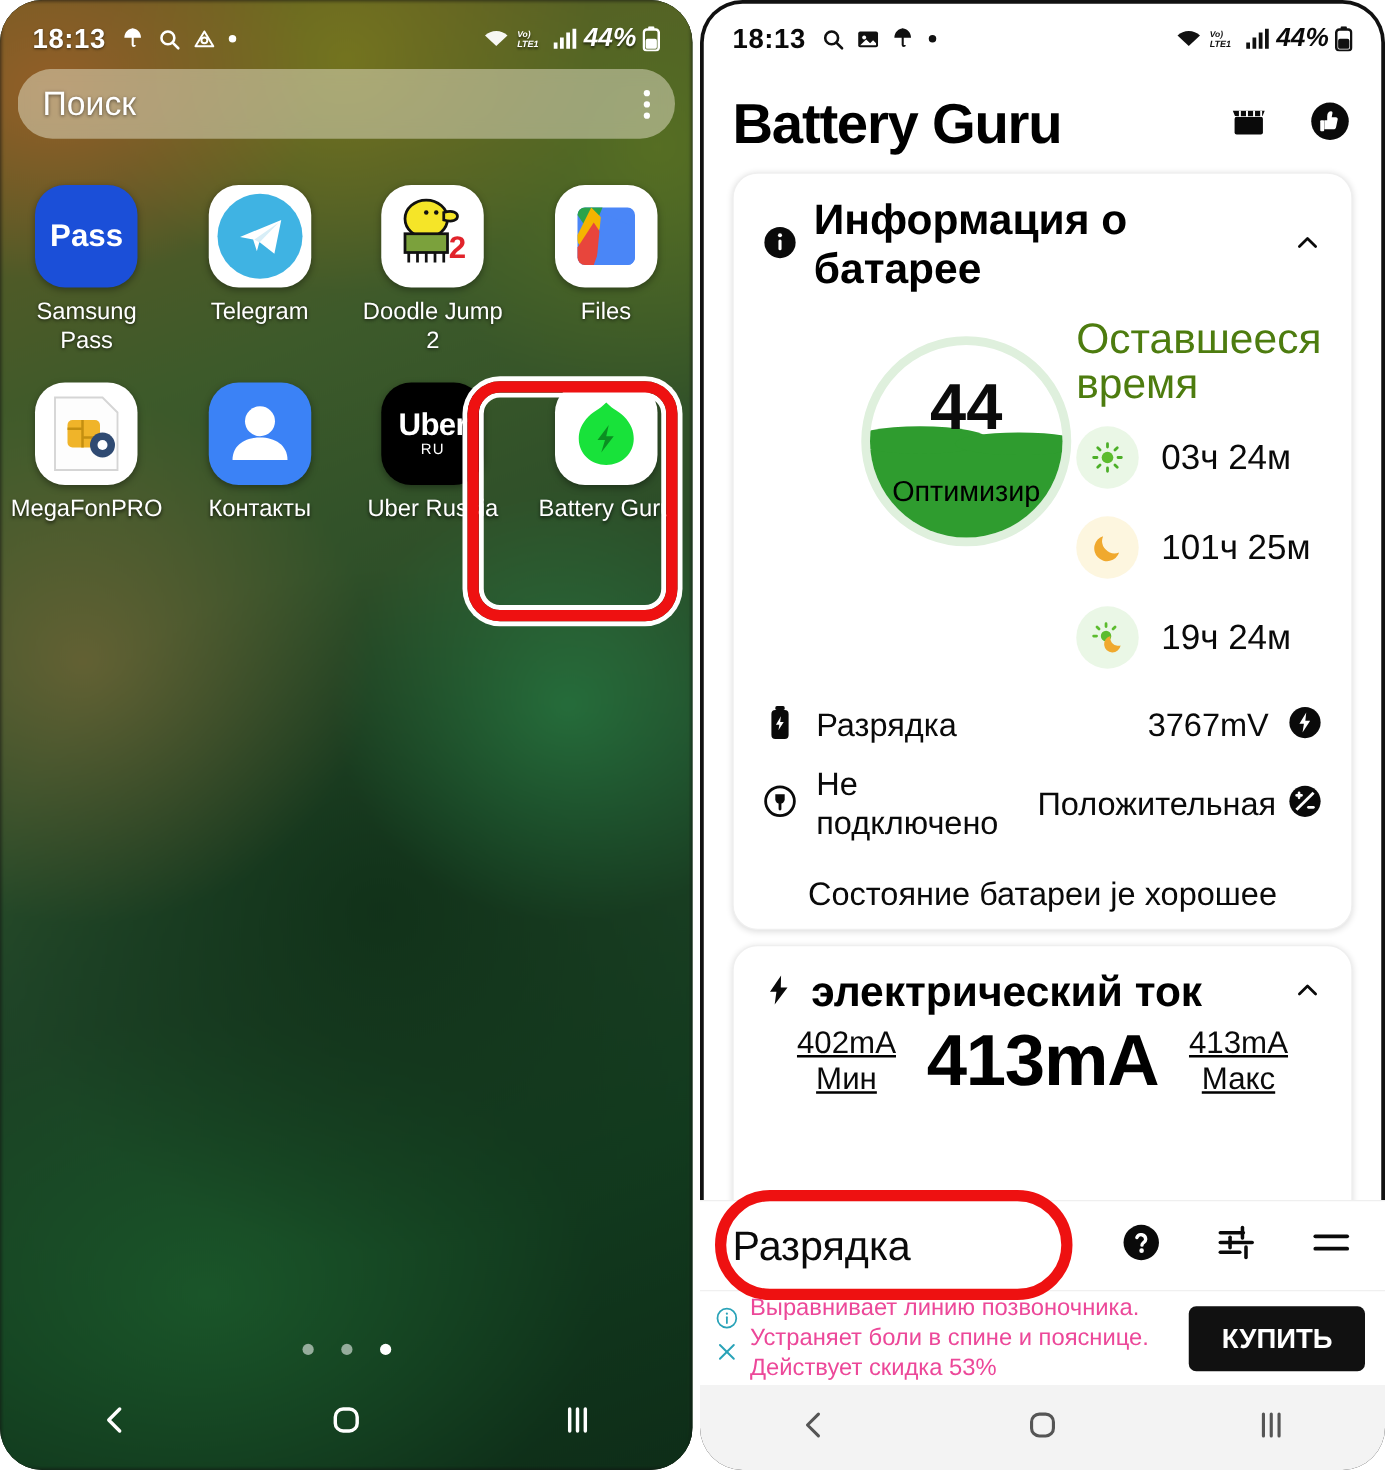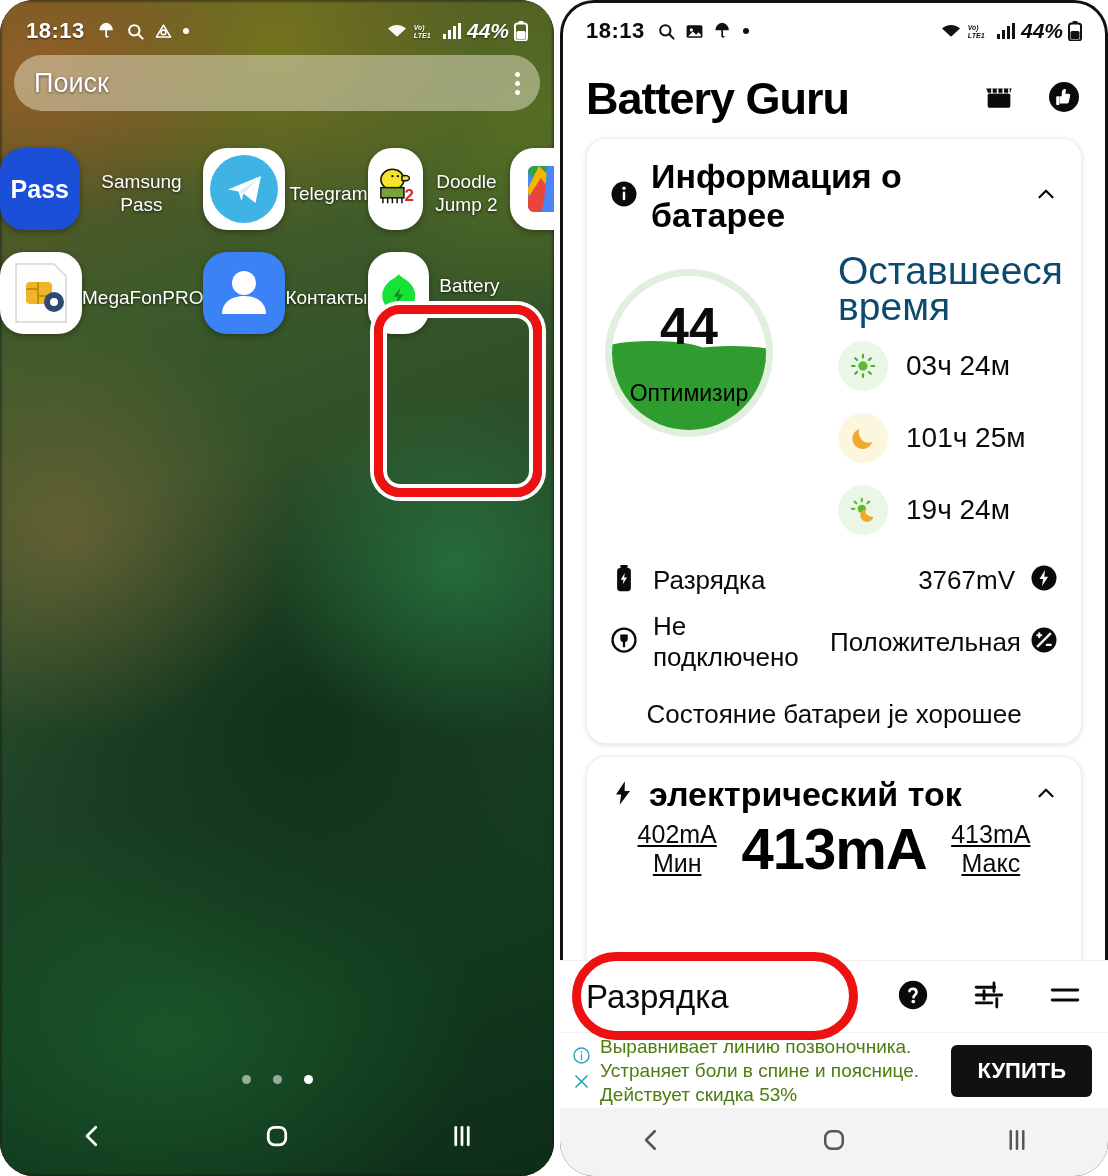--- a/index.html
+++ b/index.html
@@ -70,21 +70,21 @@
     margin-left: auto; display: flex; flex-direction: column; gap: 4px;
   }
   .searchbar .dots3 i { width: 5px; height: 5px; border-radius: 50%; background: #fff; display: block; }
 
   .appgrid {
     position: absolute; top: 140px; left: 0; right: 0;
     display: grid;
     grid-template-columns: repeat(4, 1fr);
     row-gap: 14px;
   }
-  .app { display: flex; flex-direction: row; align-items: center; padding-top: 8px; justify-content: space-between; }
+  .app { display: flex; flex-direction: column; align-items: center; padding-top: 8px; }
   .app-ico {
     width: 82px; height: 82px;
     border-radius: 24px;
     display: flex; align-items: center; justify-content: center;
     overflow: hidden;
     box-shadow: 0 2px 6px rgba(0,0,0,.35);
   }
   .app-label {
     margin-top: 8px;
     font-size: 19px; line-height: 23px;
@@ -157,21 +157,21 @@
   #card-battery { top: 138px; height: 606px; }
   #card-current { top: 756px; height: 248px; }
   .card-head {
     display: flex; align-items: center;
     padding: 18px 22px 4px 22px;
   }
   .card-head .ttl { font-size: 34px; font-weight: 700; color: #000; margin-left: 12px; }
   .card-head .chev { margin-left: auto; }
 
   .battery-body { display: flex; padding: 8px 18px 0 18px; }
-  .gauge-wrap { width: 252px; display: flex; align-items: flex-start; justify-content: flex-start; padding-top: 22px;}
+  .gauge-wrap { width: 252px; display: flex; align-items: flex-start; justify-content: flex-end; padding-top: 22px;}
   .gauge {
     position: relative;
     width: 168px; height: 168px;
     border-radius: 50%;
     border: 7px solid #dff0dd;
     overflow: hidden;
     background: #fff;
   }
   .gauge .fill {
     position: absolute; left: -10%; right: -10%; bottom: -6px;
@@ -193,21 +193,21 @@
     font-size: 52px; font-weight: 700; color:#0b0b0b;
     z-index: 2;
   }
   .gauge .state {
     position: absolute; top: 104px; left: 0; right: 0;
     text-align: center;
     font-size: 23px; color:#000;
     z-index: 2;
   }
   .remain { flex: 1; padding-left: 4px; padding-top: 6px; }
-  .remain-title { font-size: 39px; color:#0c4a6e; line-height: 36px; }
+  .remain-title { font-size: 34px; color:#4d7c0f; line-height: 36px; }
   .remain-list { margin-top: 16px; display: flex; flex-direction: column; gap: 22px; }
   .remain-row { display: flex; align-items: center; gap: 18px; }
   .rbadge {
     width: 50px; height: 50px; border-radius: 50%;
     display: flex; align-items: center; justify-content: center;
     flex: none;
   }
   .rbadge.green { background: #eaf7e6; }
   .rbadge.yellow { background: #fdf6df; }
   .rtime { font-size: 28px; color:#0a0a0a; }
@@ -242,21 +242,21 @@
 
   .ad {
     position: absolute; left: 0; right: 0; top: 1032px;
     height: 76px;
     background: #fff;
     display: flex; align-items: center;
     padding: 0 16px 0 8px;
     border-top: 1px solid #f0f0f0;
   }
   .ad-marks { display:flex; flex-direction:column; align-items:center; gap:3px; width: 26px; flex:none;}
-  .ad-text { margin-left: 6px; font-size: 19px; line-height: 24px; color:#4d7c0f; }
+  .ad-text { margin-left: 6px; font-size: 19px; line-height: 24px; color:#ec4899; }
   .ad-btn {
     margin-left: auto;
     background:#111; color:#fff;
     font-size: 22px; font-weight:700;
     padding: 13px 26px;
     border-radius: 6px;
     border: none;
   }
   .navbar-r {
     position: absolute; bottom: 0; left: 0; right: 0;
@@ -412,20 +412,27 @@
       <div class="app">
         <div class="app-ico" style="background:#3b82f6">
           <svg width="82" height="82" viewBox="0 0 82 82">
               <circle cx="41" cy="31" r="12" fill="#fff"></circle>
               <path d="M19 62c0-12 10-18 22-18s22 6 22 18z" fill="#fff"></path>
             </svg>
         </div>
         <div class="app-label">Контакты</div>
       </div>
 
+      <div class="app">
+        <div class="app-ico ic-uber">
+          <b>Uber</b>
+          <s>RU</s>
+        </div>
+        <div class="app-label">Uber Russia</div>
+      </div>
 
       <div class="app">
         <div class="app-ico ic-white">
           <svg width="82" height="82" viewBox="0 0 82 82">
             <path d="M41 16c7 7 9 6 14 11 6 6 8 12 8 18 0 12-10 21-22 21s-22-9-22-21c0-6 2-12 8-18 5-5 7-4 14-11z" fill="#18e23a"></path>
             <path d="M43 34 34 46h6l-3 10 10-13h-6z" fill="#0b8f22"></path>
           </svg>
         </div>
         <div class="app-label">Battery Guru</div>
       </div>

